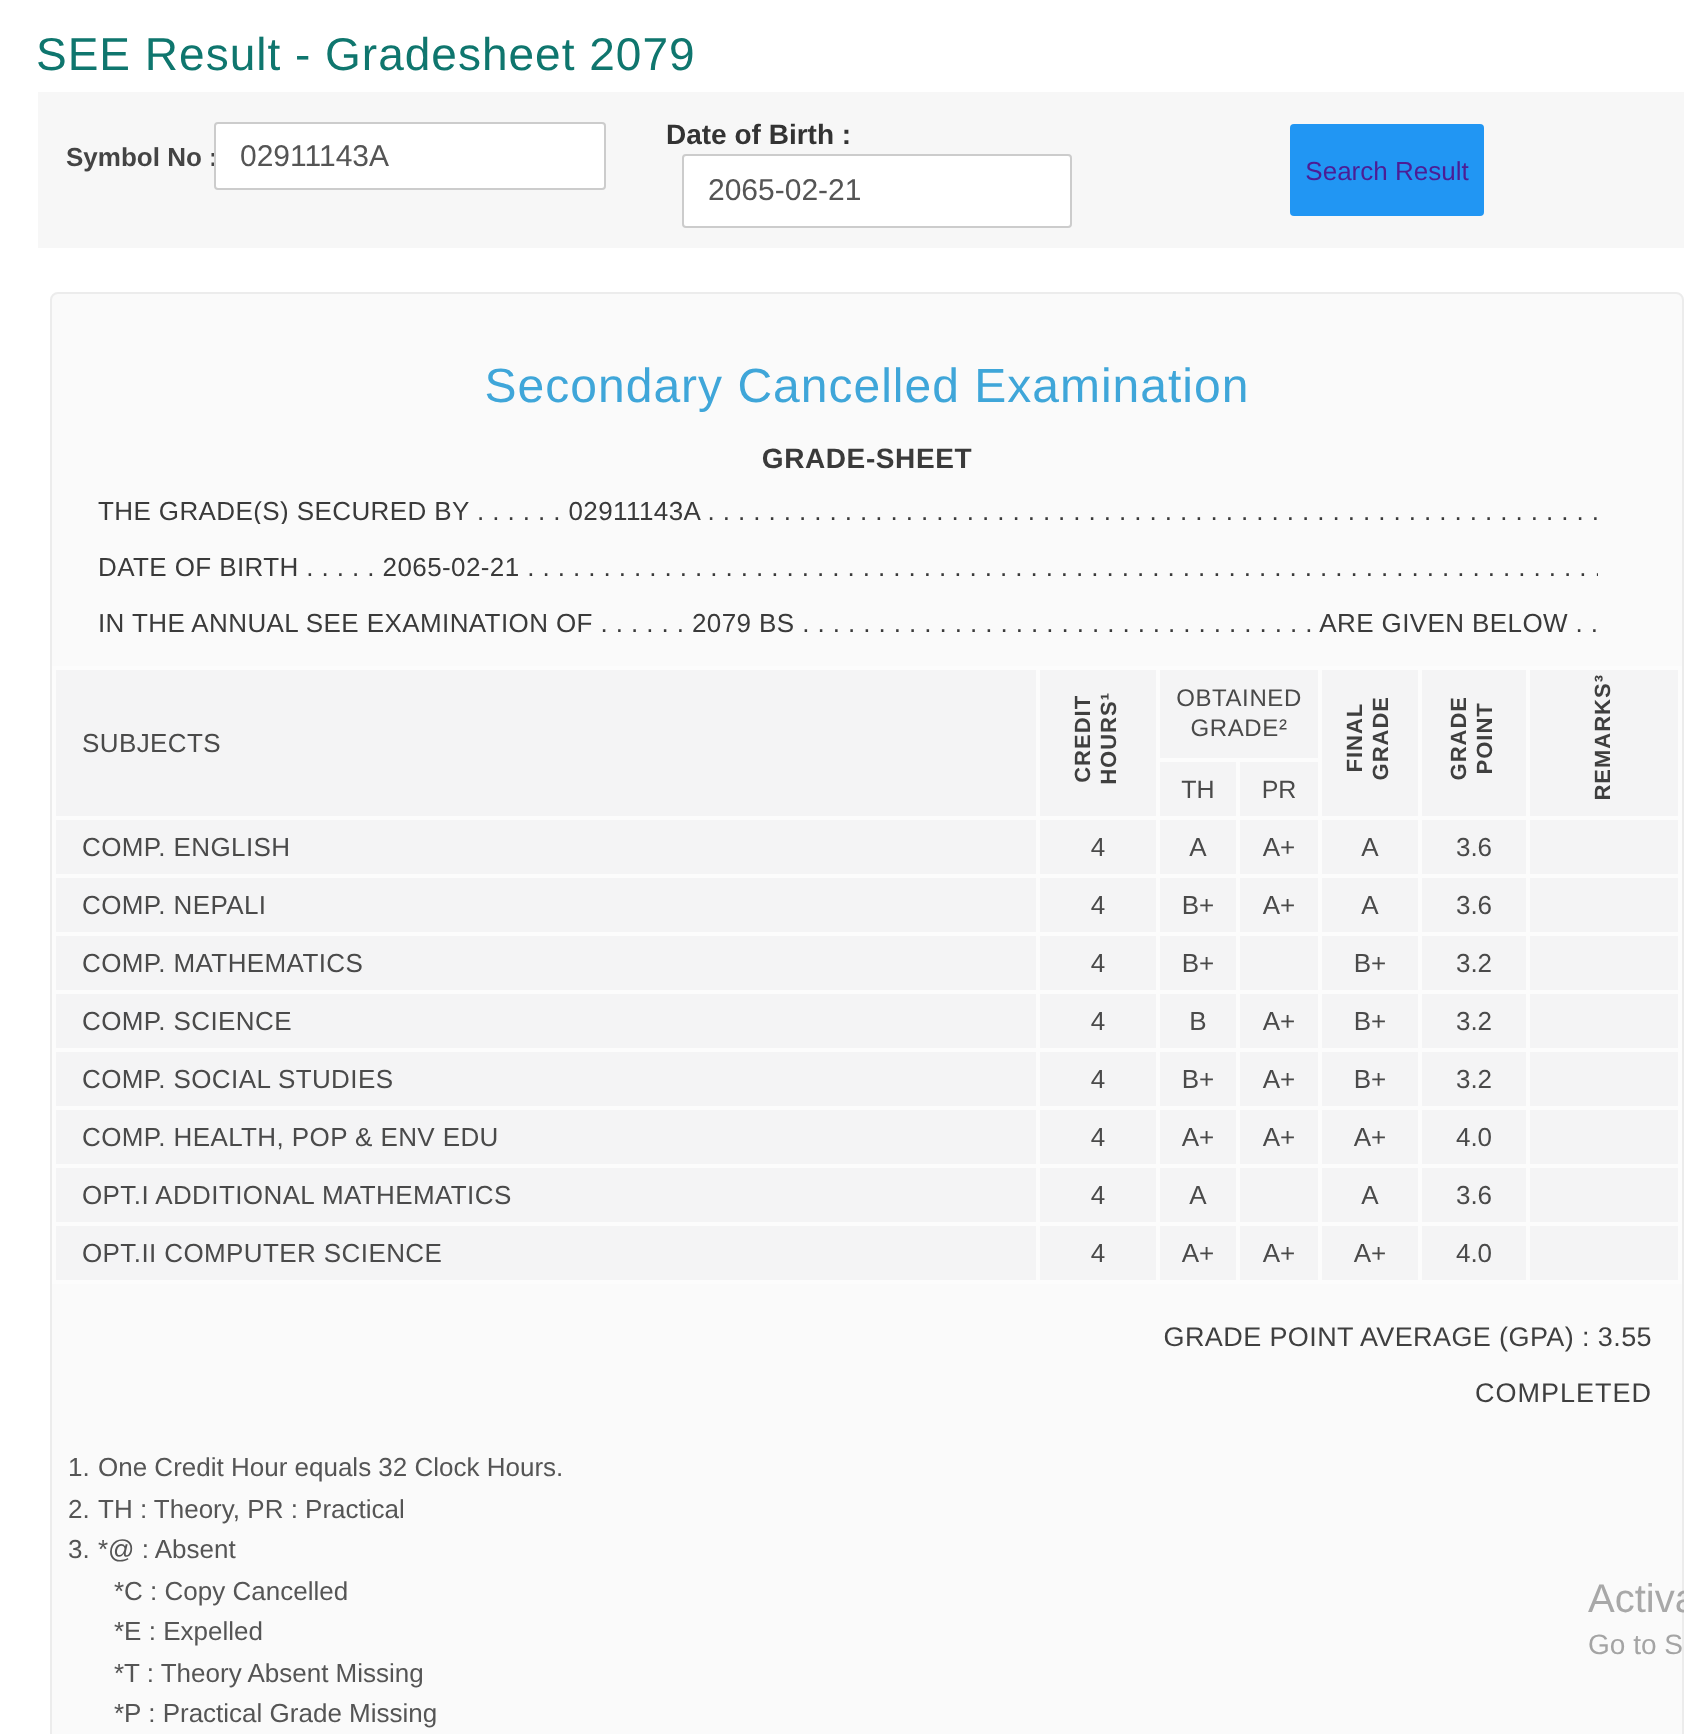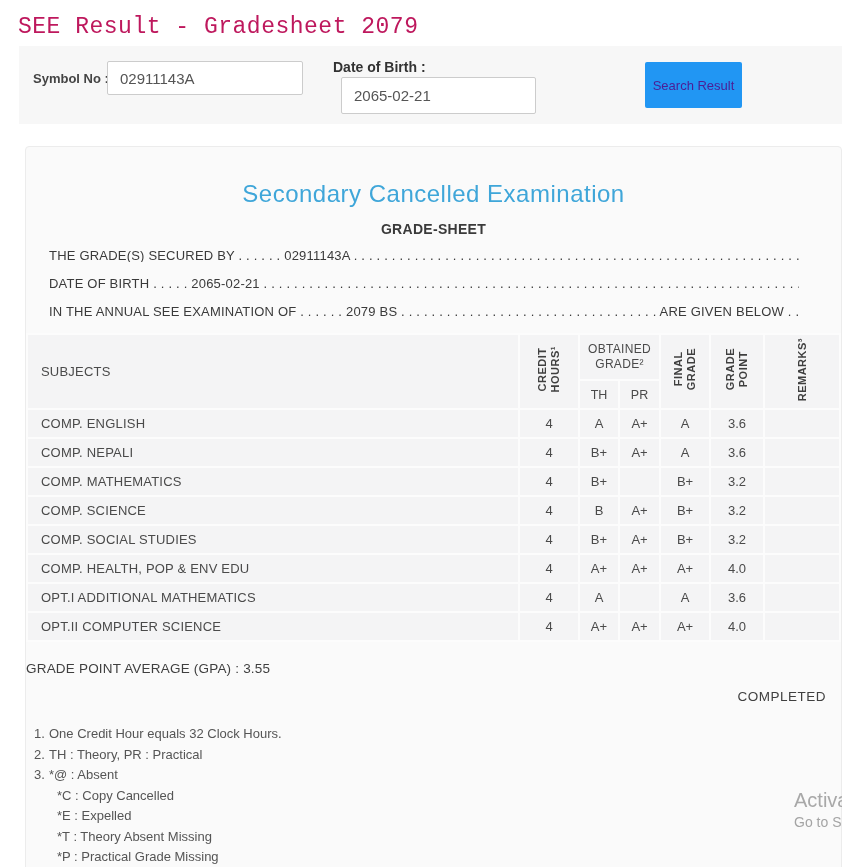--- a/index.html
+++ b/index.html
@@ -1,21 +1,21 @@
 <!DOCTYPE html>
 <html><head>
 <meta charset="utf-8">
 <style>
   * { margin:0; padding:0; box-sizing:border-box; }
   html,body { width:842px; height:867px; overflow:hidden; background:#ffffff;
     font-family:"Liberation Sans", sans-serif; position:relative; }
 
   
   .page-title { position:absolute; left:18px; top:14px; font-size:23px; font-weight:400;
-    color:#be185d; letter-spacing:0.5px;font-family:Liberation Mono, monospace; }
+    color:#0f766e; letter-spacing:0.5px; }
 
   
   .form-bar { position:absolute; left:19px; top:46px; right:0; height:78px; background:#f7f7f7; }
   .sym-label { position:absolute; left:14px; top:25px; font-size:13px; font-weight:700; color:#444; }
   .sym-input { position:absolute; left:88px; top:15px; width:196px; height:34px;
     border:1px solid #ccc; border-radius:2px; background:#fff; color:#555; font-size:15px;
     padding-left:12px; font-family:"Liberation Sans", sans-serif; }
   .dob-label { position:absolute; left:314px; top:13px; font-size:14px; font-weight:700; color:#333; }
   .dob-input { position:absolute; left:322px; top:31px; width:195px; height:37px;
     border:1px solid #ccc; border-radius:2px; background:#fff; color:#555; font-size:15px;
@@ -44,21 +44,21 @@
   th.subj-h { text-align:left; padding-left:13px; font-size:13px; letter-spacing:0.2px; }
   th.row1 { height:44px; } th.row2 { height:27px; font-size:12.5px; }
   .vcell { vertical-align:middle; text-align:center; }
   .vtext { display:inline-block; writing-mode:vertical-rl; transform:rotate(180deg);
     white-space:pre-line; font-size:11px; font-weight:700; letter-spacing:0.5px;
     color:#3f3f3f; line-height:13px; }
   th.obtained { font-size:12px; white-space:pre-line; line-height:15px; letter-spacing:0.3px; }
   td { height:27px; text-align:center; font-size:13px; }
   td.subj { text-align:left; padding-left:13px; letter-spacing:0.2px; }
 
-  .gpa-line { margin-top:20px; text-align:left; padding-right:15px; font-size:13.5px;
+  .gpa-line { margin-top:20px; text-align:right; padding-right:15px; font-size:13.5px;
     line-height:14px; color:#3f3f3f; letter-spacing:0.2px; }
   .completed { margin-top:14px; text-align:right; padding-right:15px; font-size:13.5px;
     line-height:14px; color:#3f3f3f; letter-spacing:0.5px; }
 
   .footnotes { margin:20px 0 0 8px; font-size:13px; color:#555; }
   .fn { line-height:20.5px; white-space:nowrap; }
   .fn-num { display:inline-block; min-width:15px; }
   .fn.sub { padding-left:23px; }
 
   

